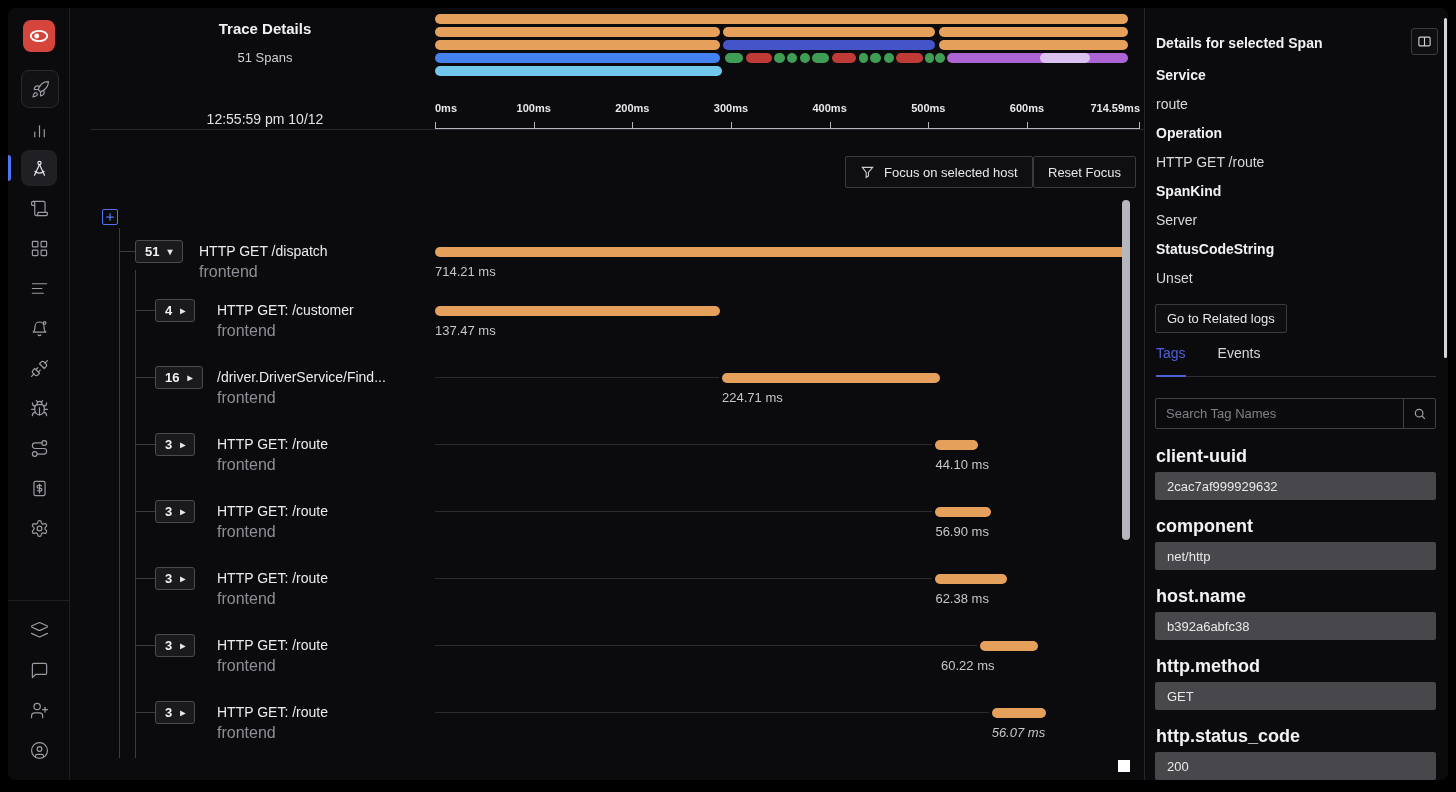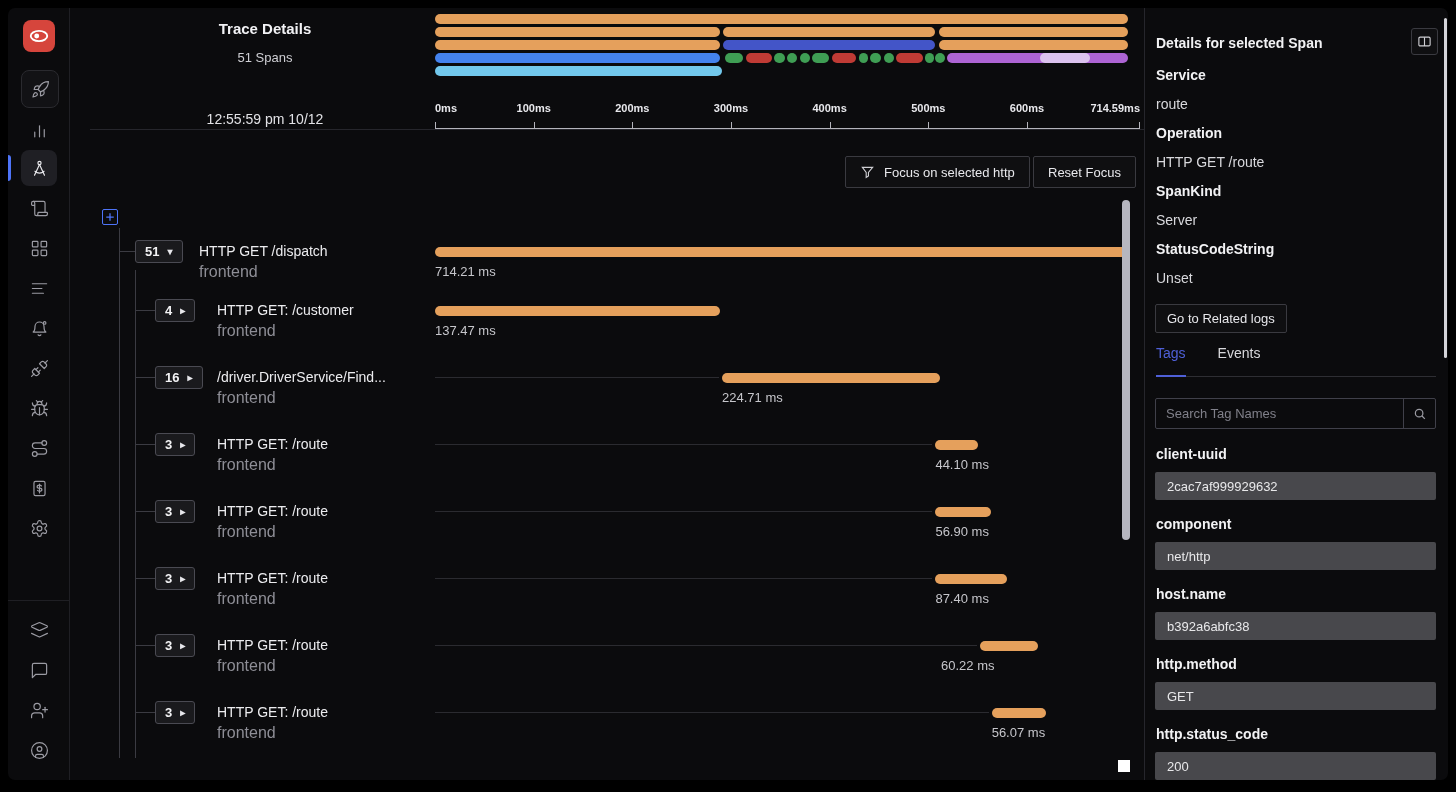--- a/index.html
+++ b/index.html
@@ -65,21 +65,21 @@
     border-radius:2px;color:#e8e8ec;font-size:13px;display:flex;align-items:center;padding:0 11px;cursor:pointer;}
   #tabs{position:absolute;left:11px;top:336px;width:280px;border-bottom:1px solid #2e2e33;}
   .tab{display:inline-block;font-size:14px;color:#d8d8dc;margin-right:32px;padding-bottom:14px;cursor:pointer;}
   .tab.active{color:#4f60d8;border-bottom:2px solid #4f60d8;margin-bottom:-1px;}
   #search-box{position:absolute;left:10px;top:390px;width:281px;height:31px;border:1px solid #40404a;
     border-radius:2px;box-sizing:border-box;display:flex;}
   #search-input{flex:1;background:transparent;border:none;outline:none;color:#cfcfd4;font-size:13px;
     padding:0 10px;font-family:"Liberation Sans",sans-serif;}
   #search-input::placeholder{color:#80808a;}
   #search-btn{width:31px;border-left:1px solid #40404a;display:flex;align-items:center;justify-content:center;cursor:pointer;}
-  .tag-key{position:absolute;left:11px;font-size:14px;font-weight:700;color:#f2f2f4;}
+  .tag-key{position:absolute;left:11px;font-size:18px;font-weight:700;color:#f2f2f4;}
   .tag-value{position:absolute;left:10px;width:281px;height:28px;background:#48484c;border-radius:2px;
     color:#e8e8ea;font-size:13px;display:flex;align-items:center;padding:0 12px;box-sizing:border-box;}
   #panel-scrollbar{position:absolute;left:299px;top:10px;width:3px;height:340px;background:#d4d4d9;border-radius:2px;}
 </style>
 </head>
 <body>
 
 <div id="app">
 
   <div id="sidebar">
@@ -277,21 +277,21 @@
           <div class="axis-label" style="left: 100%; transform: translateX(-100%);">714.59ms</div>
           <div class="axis-tick" style="left: calc(100% - 1px);"></div>
         </div>
     </div>
     <div id="header-divider"></div>
 
     <div class="btn" id="focus-btn" style="left:775px;top:148px;">
       <svg width="15" height="15" viewBox="0 0 16 16" fill="none" stroke="#cfcfd4" stroke-width="1.2">
         <path d="M2.5 2.5h11L9 8v3.6l-2.4 1.6V8L2.5 2.5z"></path>
       </svg>
-      <span>Focus on selected http</span>
+      <span>Focus on selected host</span>
     </div>
     <div class="btn" style="left:963px;top:148px;">
       <span>Reset Focus</span>
     </div>
 
     <div id="plus-box">
       <svg width="10" height="10" viewBox="0 0 16 16" stroke="#4e74f8" stroke-width="2">
         <path d="M8 2v12M2 8h12"></path>
       </svg>
     </div>
@@ -360,21 +360,21 @@
         <div style="position: absolute; left: 0px; top: 559px; width: 1074px; height: 60px;">
           <div class="tree-stub" style="top: 11px; left: 65px; width: 20px;"></div>
           <div class="badge" style="left: 85px; top: 0px;">
             <span>3</span>
             <span class="caret">▸</span>
           </div>
           <div class="span-title" style="left: 147px; top: 3px;">HTTP GET: /route</div>
           <div class="span-service" style="left: 147px; top: 23px;">frontend</div>
           <div class="gantt-track" style="top: 11px; left: 365px; width: 497.41px;"></div>
           <div class="gantt-bar" style="top: 7px; left: 865.41px; width: 71.3278px; background: rgb(229, 160, 92);"></div>
-          <div class="span-duration" style="left: 865.41px; top: 24px;">87.40 ms</div>
+          <div class="span-duration" style="left: 865.41px; top: 24px;">62.38 ms</div>
         </div>
         <div style="position: absolute; left: 0px; top: 626px; width: 1074px; height: 60px;">
           <div class="tree-stub" style="top: 11px; left: 65px; width: 20px;"></div>
           <div class="badge" style="left: 85px; top: 0px;">
             <span>3</span>
             <span class="caret">▸</span>
           </div>
           <div class="span-title" style="left: 147px; top: 3px;">HTTP GET: /route</div>
           <div class="span-service" style="left: 147px; top: 23px;">frontend</div>
           <div class="gantt-track" style="top: 11px; left: 365px; width: 542.02px;"></div>
@@ -384,21 +384,21 @@
         <div style="position: absolute; left: 0px; top: 693px; width: 1074px; height: 60px;">
           <div class="tree-stub" style="top: 11px; left: 65px; width: 20px;"></div>
           <div class="badge" style="left: 85px; top: 0px;">
             <span>3</span>
             <span class="caret">▸</span>
           </div>
           <div class="span-title" style="left: 147px; top: 3px;">HTTP GET: /route</div>
           <div class="span-service" style="left: 147px; top: 23px;">frontend</div>
           <div class="gantt-track" style="top: 11px; left: 365px; width: 553.658px;"></div>
           <div class="gantt-bar" style="top: 7px; left: 921.658px; width: 54.3759px; background: rgb(229, 160, 92);"></div>
-          <div class="span-duration" style="left: 921.658px; top: 24px;">56.07 ms</div>
+          <div class="span-duration" style="left: 921.658px; top: 24px; font-style: italic;">56.07 ms</div>
         </div>
       </div>
 
     <div id="main-scrollbar"></div>
     <div id="resize-square"></div>
   </div>
 
   <div id="panel">
     <div class="p-title">Details for selected Span</div>
     <div id="panel-toggle">

